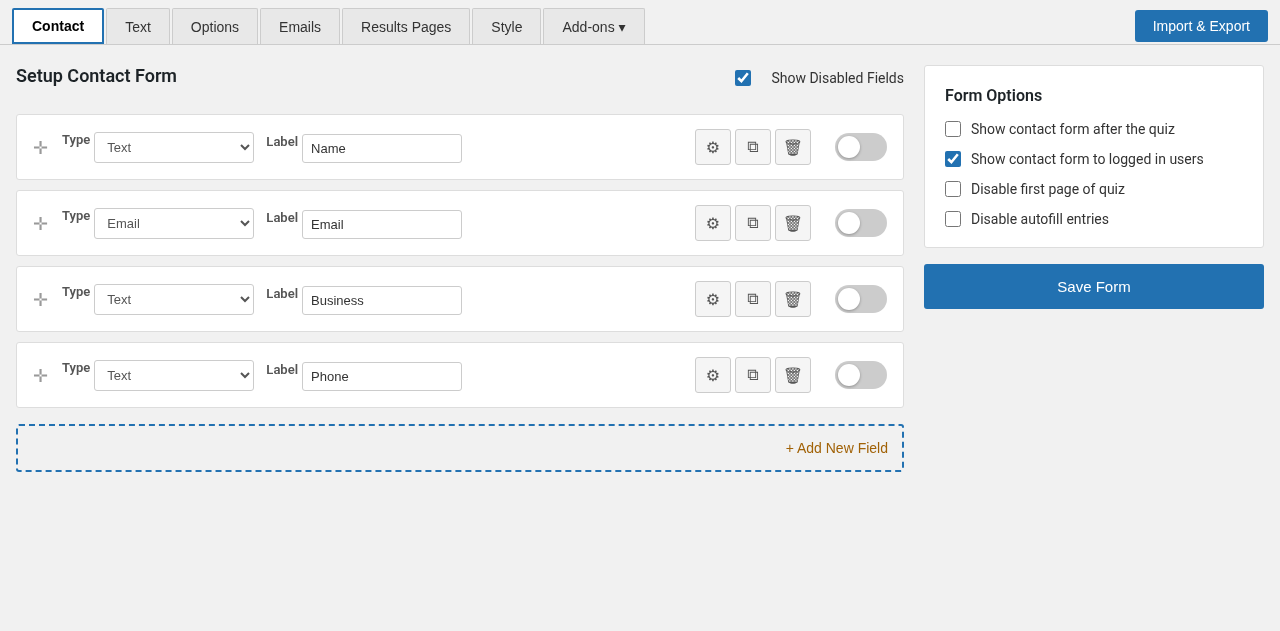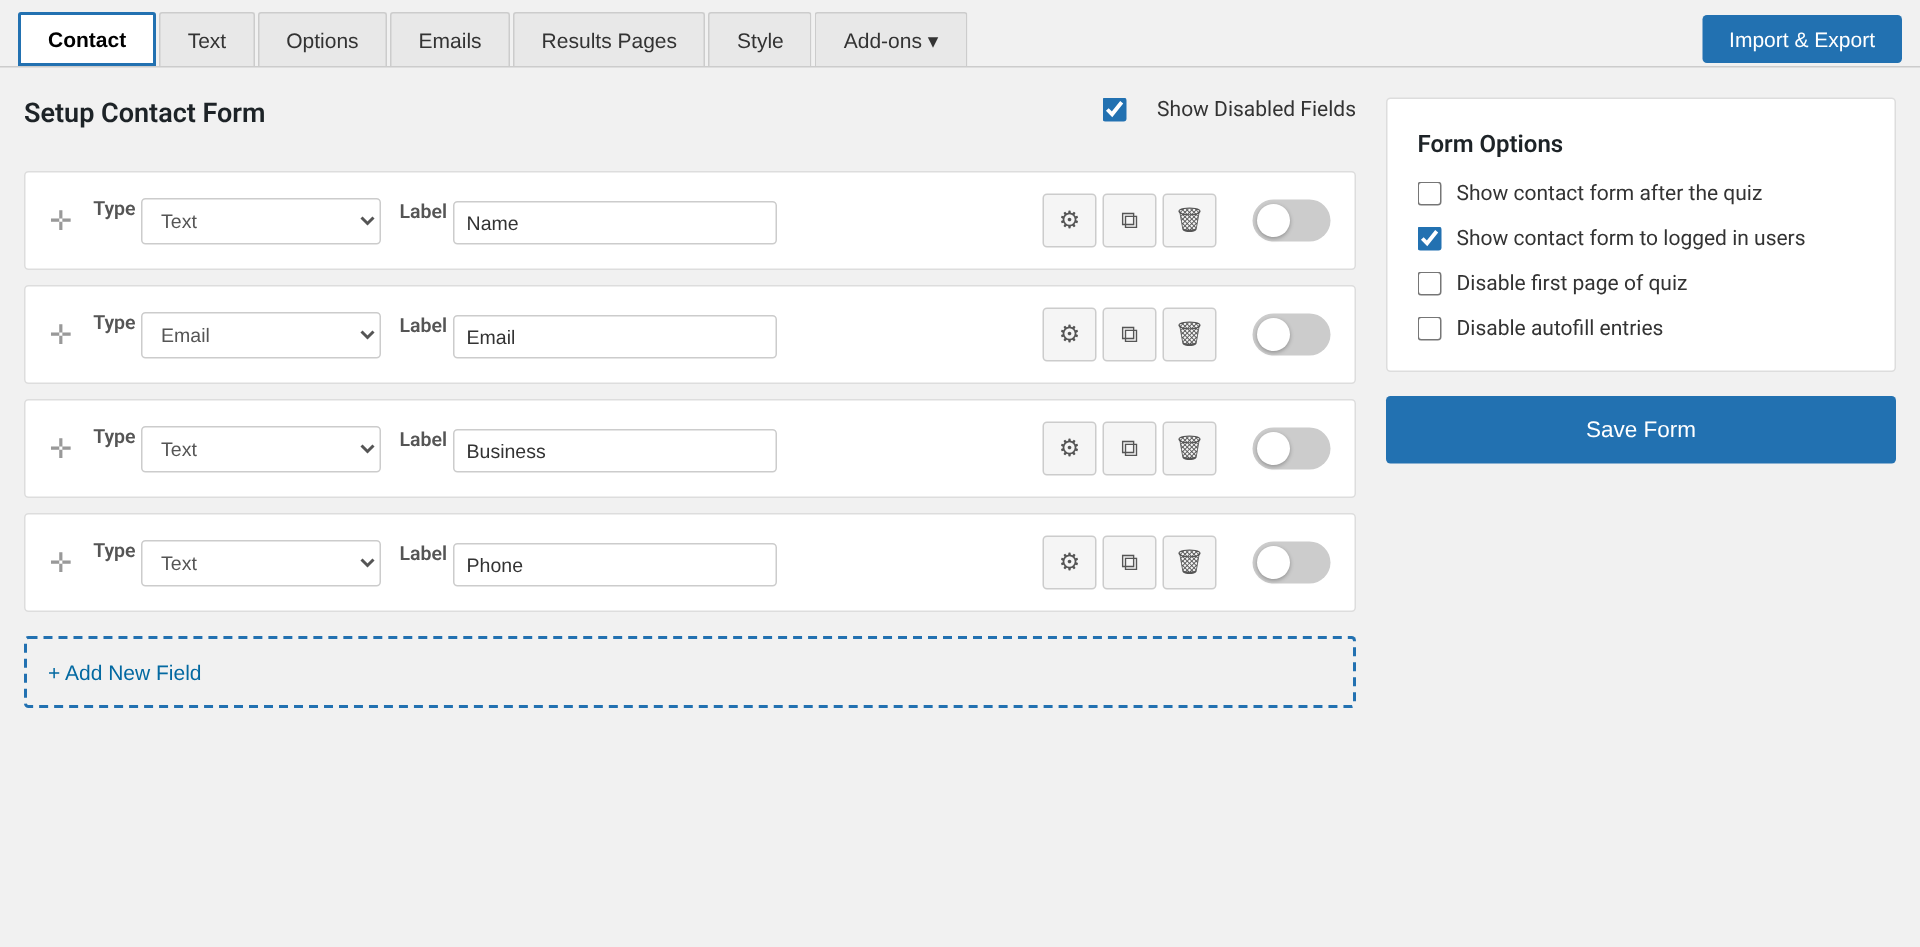--- a/index.html
+++ b/index.html
@@ -120,21 +120,21 @@
       width: 160px;
       padding: 6px 8px;
       border: 1px solid #ccc;
       border-radius: 3px;
       background: #fff;
       font-size: 13px;
       color: #555;
       appearance: auto;
     }
     .field-group input[type="text"] {
-      width: 216px;
+      width: 160px;
       padding: 6px 8px;
       border: 1px solid #ccc;
       border-radius: 3px;
       font-size: 13px;
       color: #333;
     }
     .field-actions {
       display: flex;
       gap: 4px;
       align-items: center;
@@ -191,24 +191,24 @@
       background: #2271b1;
     }
     .toggle-switch input:checked + .toggle-slider:before {
       transform: translateX(24px);
     }
 
     
     .add-field-btn {
       border: 2px dashed #2271b1;
       background: transparent;
-      color: #0369a1;
+      color: #a16207;
       width: 100%;
       padding: 14px;
-      text-align: left;
+      text-align: right;
       border-radius: 3px;
       cursor: pointer;
       font-size: 14px;
       margin-top: 6px;
     }
 
     
     .right-panel {
       width: 340px;
       flex-shrink: 0;
@@ -253,21 +253,21 @@
       width: 100%;
       border-radius: 3px;
       cursor: pointer;
       font-size: 15px;
       font-weight: 400;
     }
 
     
     .header-row {
       display: flex;
-      align-items: flex-start;
+      align-items: flex-end;
       justify-content: space-between;
       margin-bottom: 14px;
     }
   </style>
 </head>
 <body>
 
 <div class="top-nav">
   <div class="nav-tabs">
     <button class="nav-tab active">Contact</button>

